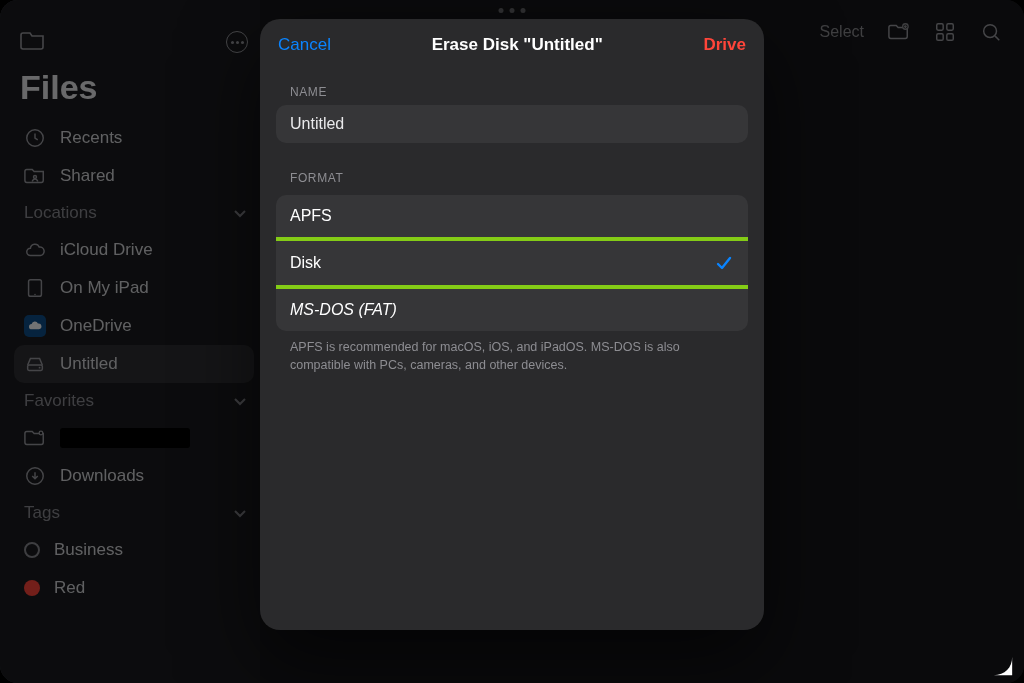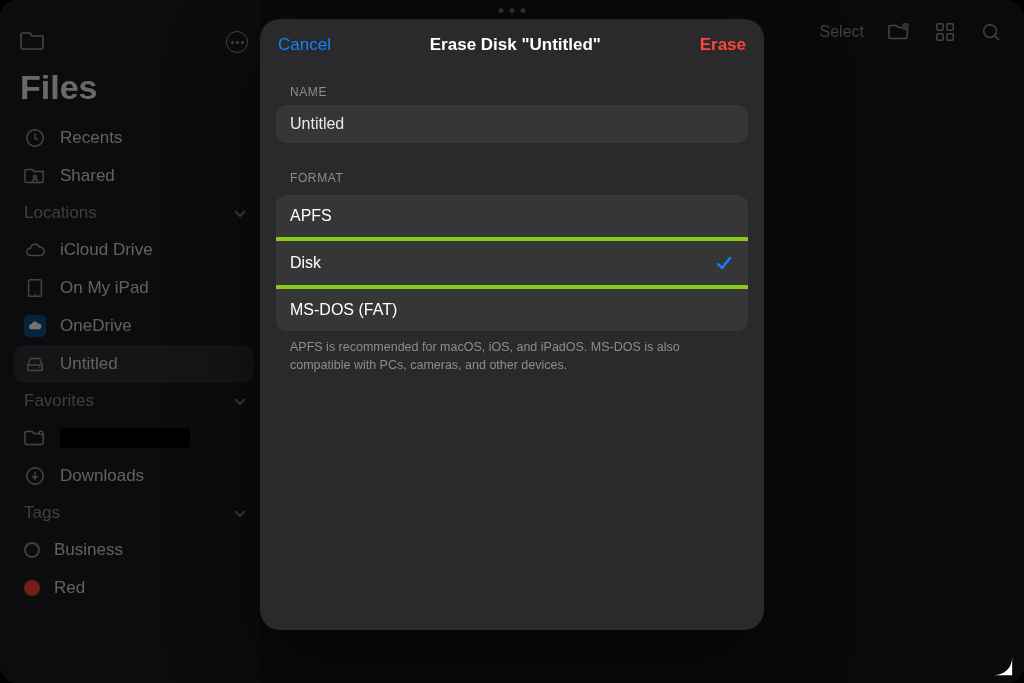--- a/index.html
+++ b/index.html
@@ -96,21 +96,21 @@
   }
   .text-input::placeholder { color:#9a9aa0; }
   .format-group {
     margin-top: 4px; background: #363638; border-radius: 10px; overflow:hidden;
   }
   .format-row {
     display:flex; align-items:center; justify-content:space-between;
     padding: 12px 14px 12px 14px; color:#ffffff; font-size: 16px;
     border-bottom: 4px solid #84cc16; cursor:pointer;
   }
-  .format-row:last-child { border-bottom: none; }
+  .format-row:last-child { border-bottom: none; font-style: italic; }
   .check { width: 20px; height: 20px; }
   .check path { stroke:#0a84ff; stroke-width:2.4; fill:none; stroke-linecap:round; stroke-linejoin:round; }
   .format-help {
     font-size: 12.5px; color:#8d8d92; line-height:1.4; padding: 8px 14px 0;
   }
   
   .tail {
     position:absolute; right: 10px; bottom: 6px; z-index: 30;
     width: 22px; height: 22px;
   }
@@ -268,21 +268,21 @@
       </svg>
     </div>
   </div>
 
   <div class="dim-overlay"></div>
 
   <div class="modal">
     <div class="modal-header">
       <span class="m-cancel">Cancel</span>
       <span class="m-title">Erase Disk "Untitled"</span>
-      <span class="m-erase">Erase</span>
+      <span class="m-erase">Drive</span>
     </div>
     <div class="modal-body">
       <div class="field-label">NAME</div>
       <input class="text-input" type="text" value="Untitled" style="">
 
       <div class="field-label" style="margin-top:18px">FORMAT</div>
       <div class="format-group">
         <div class="format-row">
           <span>APFS</span>
           <span></span>

